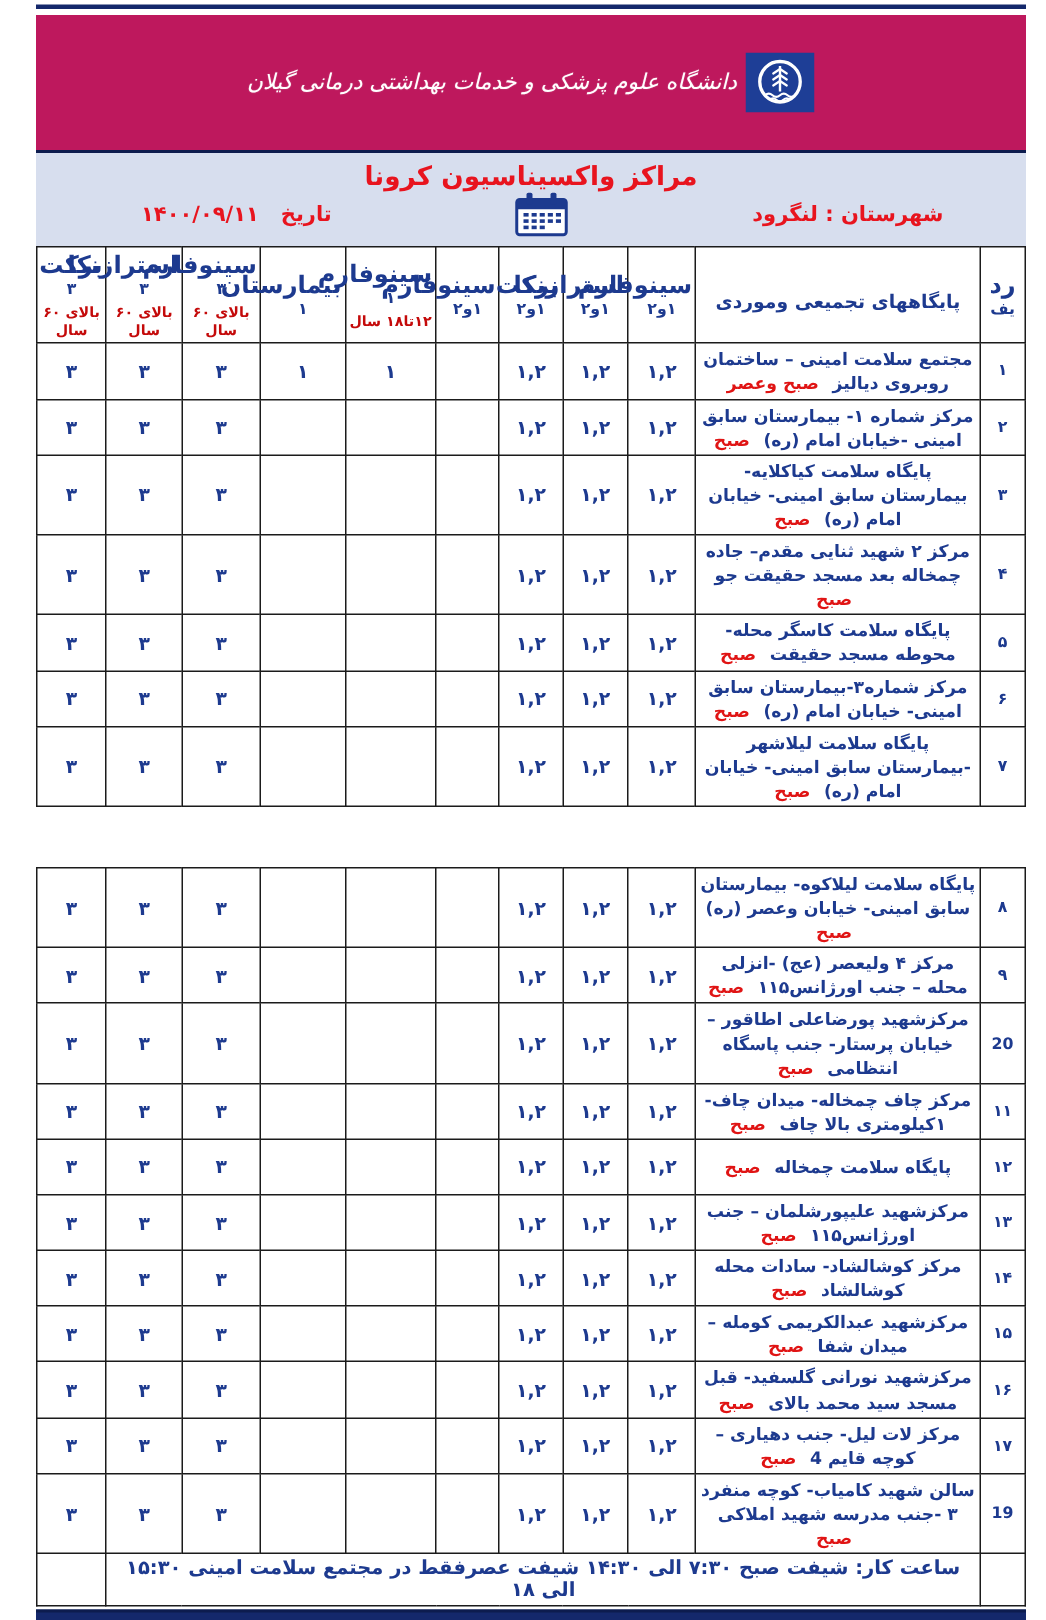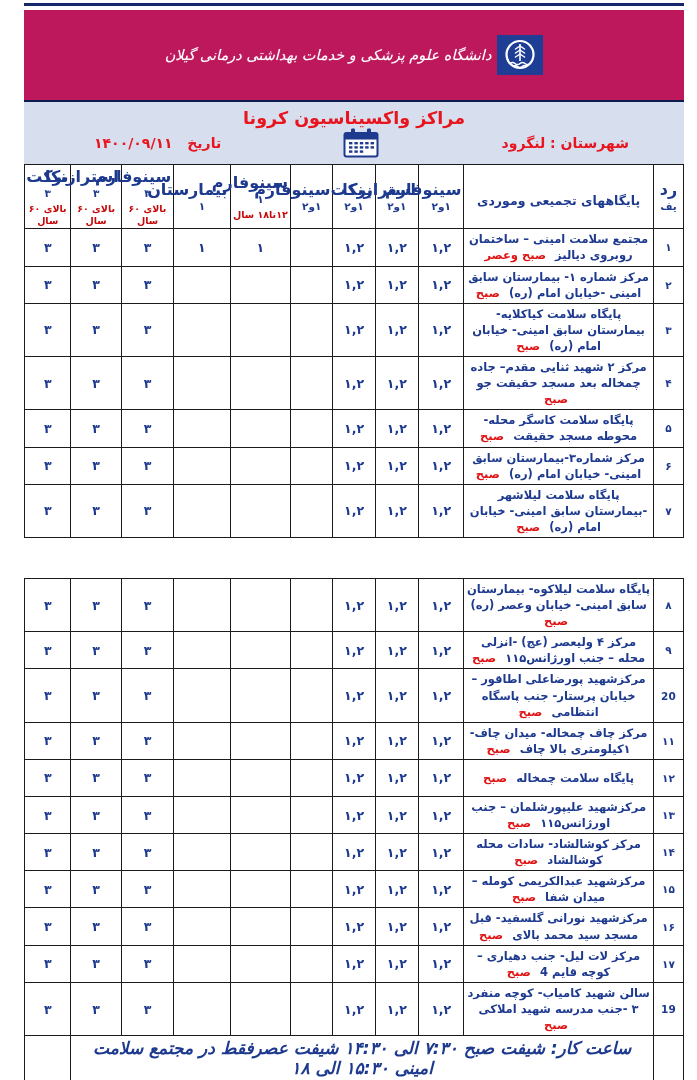--- a/index.html
+++ b/index.html
@@ -58,21 +58,21 @@
   td.c-radif { font-size: 10.5px; }
   td.c-name { font-size: 11.5px; line-height: 1.4; padding: 3px 4px; }
   td.c-val { font-size: 12.5px; }
   tr.data-row { height: 37px; }
   .shift { color: #e01414; margin-right: 5px; white-space: nowrap; }
 
   .block-gap { height: 40px; background: #ffffff; }
 
   
   td.hours-cell {
-    color: #e01414; font-size: 17px; height: 25px; padding: 2px 6px; font-style: italic;
+    color: #e01414; font-size: 13px; height: 25px; padding: 2px 6px;
   }
   td.empty-cell { height: 25px; }
 
   
   .navy-footer {
     margin-top: 2px;
     background: #14286b; height: 54px;
     display: flex; align-items: center; justify-content: space-around;
     padding: 0 24px;
     border-top: 2px solid #0d1c4e;

